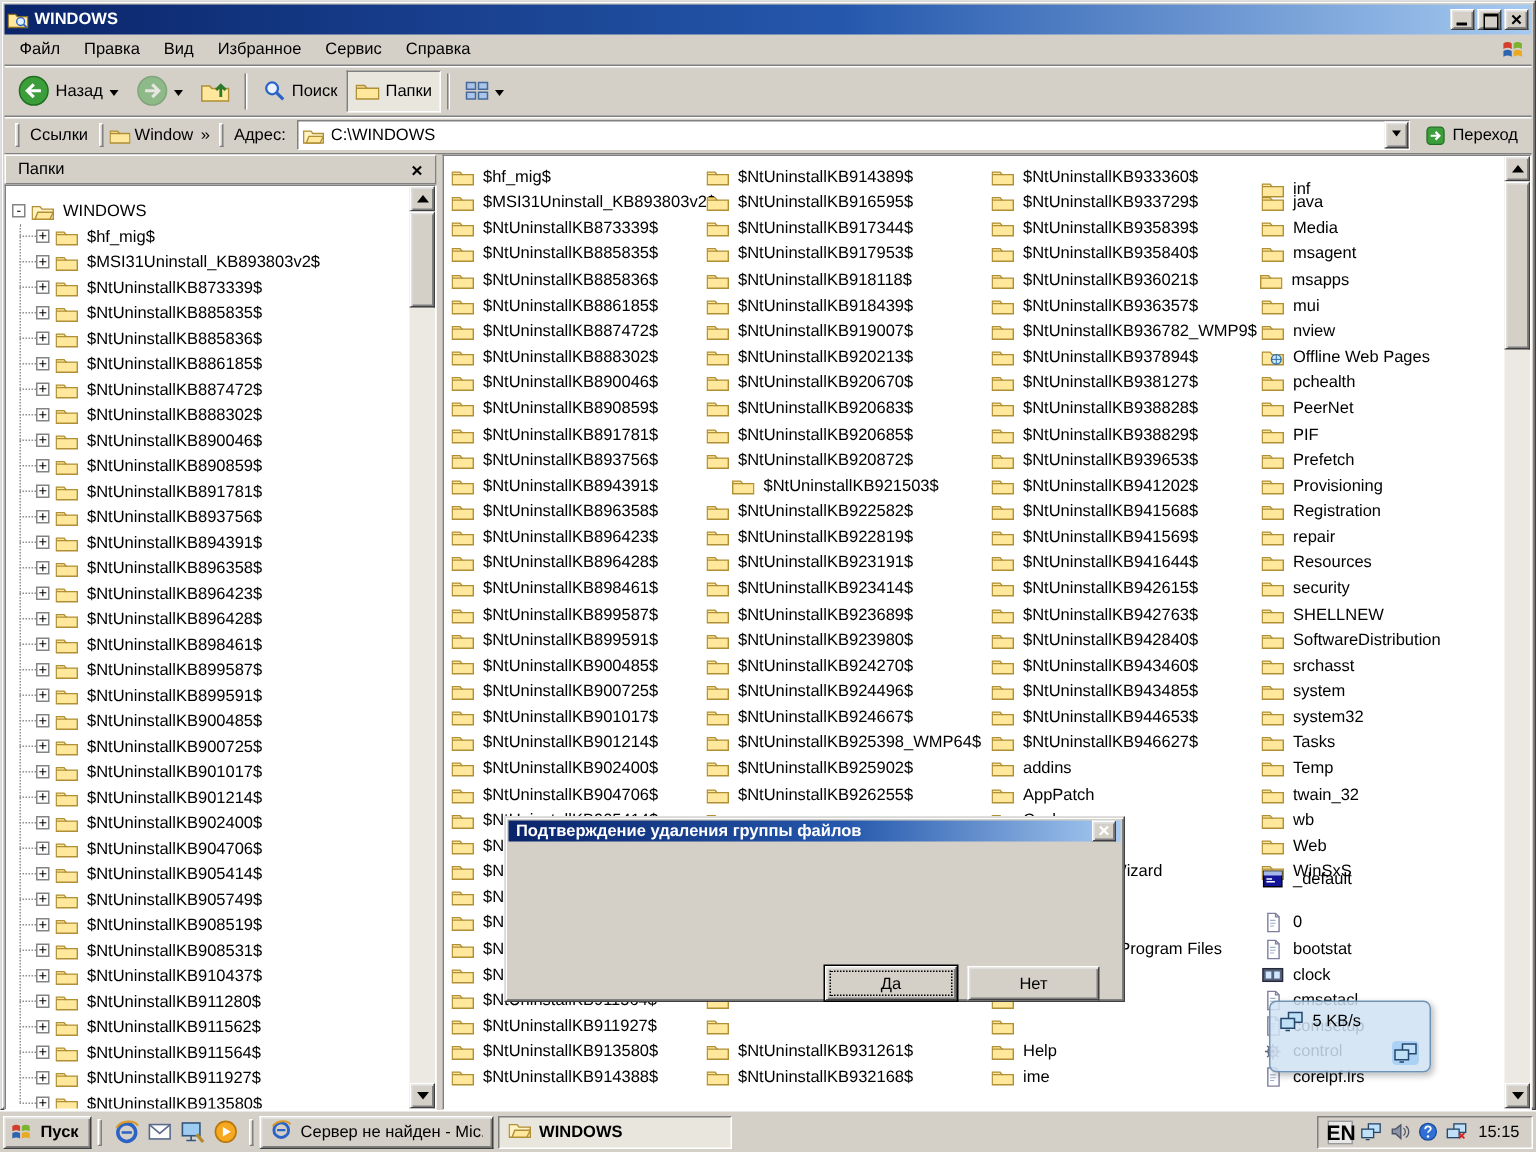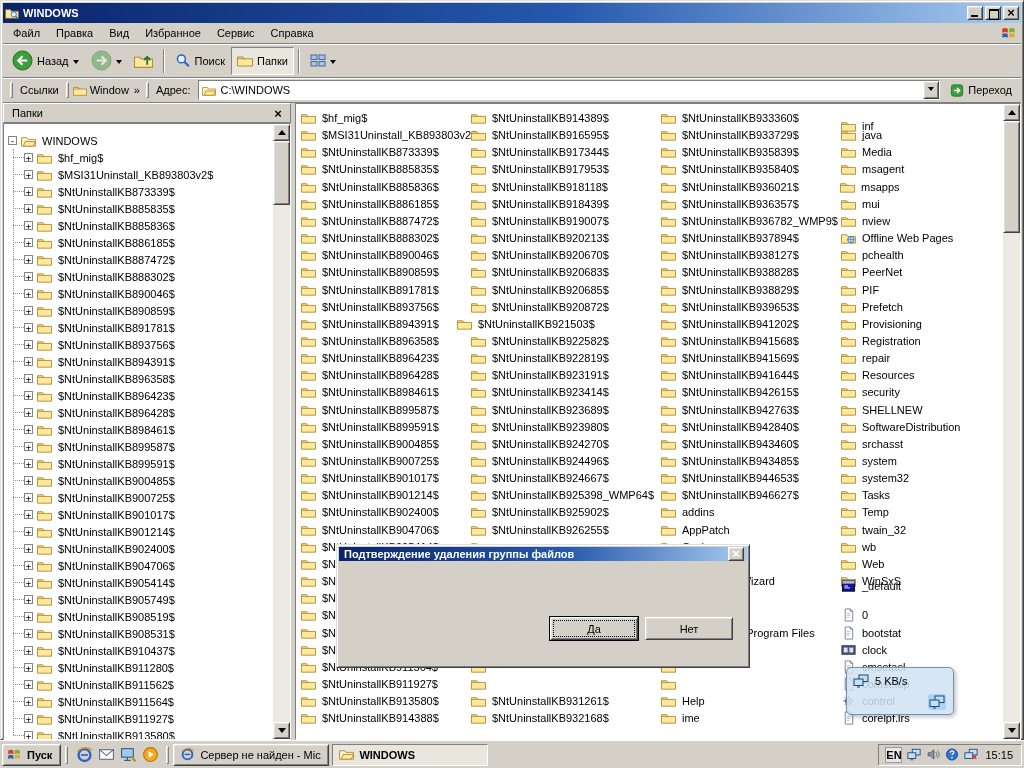--- a/index.html
+++ b/index.html
@@ -136,21 +136,21 @@
     border:1px solid; border-color:#dfdfdf #404040 #404040 #dfdfdf;
     box-shadow: inset 1px 1px 0 #fff, inset -1px -1px 0 #808080;
   }
   .dlg-title{
     height:14px; display:flex; align-items:center; padding:0 3px; color:#fff; font-weight:bold;
     background:linear-gradient(90deg,#0a246a 0%,#2558ad 55%,#a6caf0 100%);
   }
   .dlg-title-text{ flex:1; margin-left:2px; white-space:nowrap; }
   .dlg-body{ display:flex; gap:16px; padding:12px 10px 0 18px; }
   .dlg-msg{ padding-top:6px; width:330px; line-height:14px; }
-  .dlg-buttons{ position:absolute; right:16px; bottom:27px; display:flex; gap:7px;text-align:center; }
+  .dlg-buttons{ position:absolute; right:16px; bottom:0; display:flex; gap:7px;text-align:center; }
   .btn{
     width:88px; height:23px; background:#d4d0c8; display:flex; align-items:center; justify-content:center;
     border:1px solid; border-color:#fff #404040 #404040 #fff;
     box-shadow: inset 1px 1px 0 #dfdfdf, inset -1px -1px 0 #808080;
   }
   .btn.default{ outline:1px solid #000; position:relative; }
   .btn.default::after{ content:""; position:absolute; inset:2px; border:1px dotted #000; }
 
   
   #net-popup{
@@ -187,21 +187,21 @@
     border-color:#808080 #fff #fff #808080;
     box-shadow:none; background:#e9e6de; font-weight:bold;
   }
   .ticon svg{ width:15px; height:14px; }
   .tray{
     margin-left:auto; height:22px; display:flex; align-items:center; gap:5px; padding:0 8px 0 6px;
     border:1px solid; border-color:#808080 #fff #fff #808080;
   }
   .lang-box{
     width:17px; height:16px; background:#e8e8e8; border:1px solid #9a9a9a;
-    font-size:11px; font-weight:bold; display:flex; align-items:center; justify-content:center;
+    font-size:14px; font-weight:bold; display:flex; align-items:center; justify-content:center;
   }
   .tray-time{ margin-left:2px; }
 </style>
 </head>
 <body>
 
 <div id="window">
 
   <div class="titlebar">
     <span class="i14" data-icon="explorer">
@@ -1138,21 +1138,21 @@
           </div>
           <div class="file-item" style="left: 175px; top: 195px;">
             <span class="ficon">
               <svg viewBox="0 0 16 14">
                 <path d="M.5 12.5V3.5h5.6l1.4 1.8h8v7.2z" fill="#ffe79c" stroke="#b08f35"></path>
                 <path d="M.5 5.3h7.5" stroke="#b08f35" fill="none"></path>
               </svg>
             </span>
             <span class="file-label">$NtUninstallKB920872$</span>
           </div>
-          <div class="file-item" style="left: 161px; top: 212px; text-align: right;">
+          <div class="file-item" style="left: 192px; top: 212px; text-align: right;">
             <span class="ficon">
               <svg viewBox="0 0 16 14">
                 <path d="M.5 12.5V3.5h5.6l1.4 1.8h8v7.2z" fill="#ffe79c" stroke="#b08f35"></path>
                 <path d="M.5 5.3h7.5" stroke="#b08f35" fill="none"></path>
               </svg>
             </span>
             <span class="file-label">$NtUninstallKB921503$</span>
           </div>
           <div class="file-item" style="left: 175px; top: 229px;">
             <span class="ficon">

